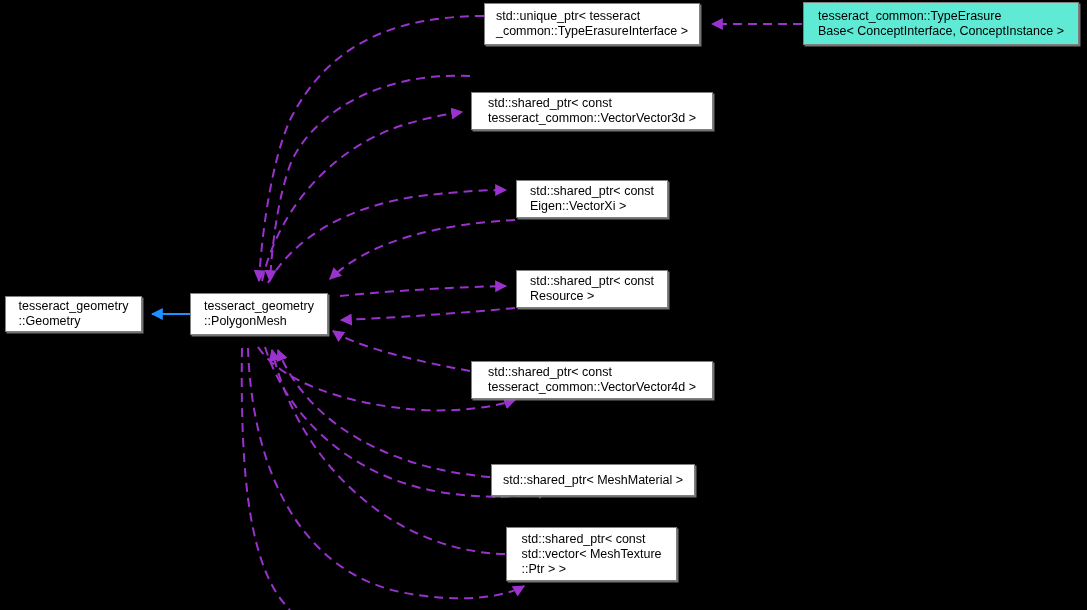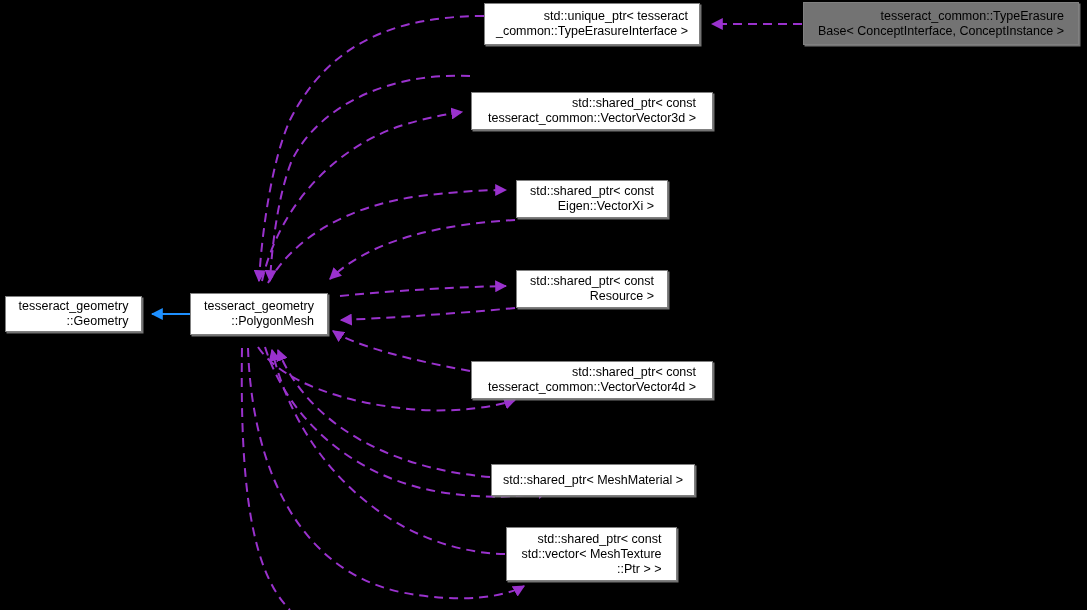--- a/index.html
+++ b/index.html
@@ -25,21 +25,21 @@
   }
   .node-box {
     position: absolute;
     box-sizing: border-box;
     border: 1px solid #808080;
     background: #ffffff;
     color: #000000;
     display: flex;
     align-items: center;
     justify-content: center;
-    text-align: right;
+    text-align: left;
     font-size: 12.5px;
     line-height: 15px;
     letter-spacing: 0px;
     white-space: pre-line;
     z-index: 5;
     box-shadow: 1.5px 1.5px 0 0 rgba(128,128,128,0.9);
   }
   .node-box.gray {
     background: #999999;
   }
@@ -83,21 +83,21 @@
       </g>
   </svg>
 
   <div id="nodes-group">
       <div class="node-box" style="left: 5px; top: 296px; width: 137px; height: 36px; background: rgb(255, 255, 255); border-color: rgb(128, 128, 128);"><span class="node-label">tesseract_geometry
 ::Geometry</span></div>
       <div class="node-box" style="left: 190px; top: 293px; width: 138px; height: 42px; background: rgb(255, 255, 255); border-color: rgb(128, 128, 128);"><span class="node-label">tesseract_geometry
 ::PolygonMesh</span></div>
       <div class="node-box" style="left: 484px; top: 3px; width: 216px; height: 42px; background: rgb(255, 255, 255); border-color: rgb(128, 128, 128);"><span class="node-label">std::unique_ptr&lt; tesseract
 _common::TypeErasureInterface &gt;</span></div>
-      <div class="node-box gray" style="left: 803px; top: 2px; width: 276px; height: 43px; background: #737373; border-color: rgb(128, 128, 128);"><span class="node-label">tesseract_common::TypeErasure
+      <div class="node-box gray" style="left: 803px; top: 2px; width: 276px; height: 43px; background: #5eead4; border-color: rgb(128, 128, 128);"><span class="node-label">tesseract_common::TypeErasure
 Base&lt; ConceptInterface, ConceptInstance &gt;</span></div>
       <div class="node-box" style="left: 471px; top: 92px; width: 242px; height: 38px; background: rgb(255, 255, 255); border-color: rgb(128, 128, 128);"><span class="node-label">std::shared_ptr&lt; const
 tesseract_common::VectorVector3d &gt;</span></div>
       <div class="node-box" style="left: 516px; top: 180px; width: 152px; height: 38px; background: rgb(255, 255, 255); border-color: rgb(128, 128, 128);"><span class="node-label">std::shared_ptr&lt; const
 Eigen::VectorXi &gt;</span></div>
       <div class="node-box" style="left: 516px; top: 270px; width: 152px; height: 38px; background: rgb(255, 255, 255); border-color: rgb(128, 128, 128);"><span class="node-label">std::shared_ptr&lt; const
 Resource &gt;</span></div>
       <div class="node-box" style="left: 471px; top: 361px; width: 242px; height: 38px; background: rgb(255, 255, 255); border-color: rgb(128, 128, 128);"><span class="node-label">std::shared_ptr&lt; const
 tesseract_common::VectorVector4d &gt;</span></div>
       <div class="node-box" style="left: 491px; top: 464px; width: 204px; height: 32px; background: rgb(255, 255, 255); border-color: rgb(128, 128, 128);"><span class="node-label">std::shared_ptr&lt; MeshMaterial &gt;</span></div>

